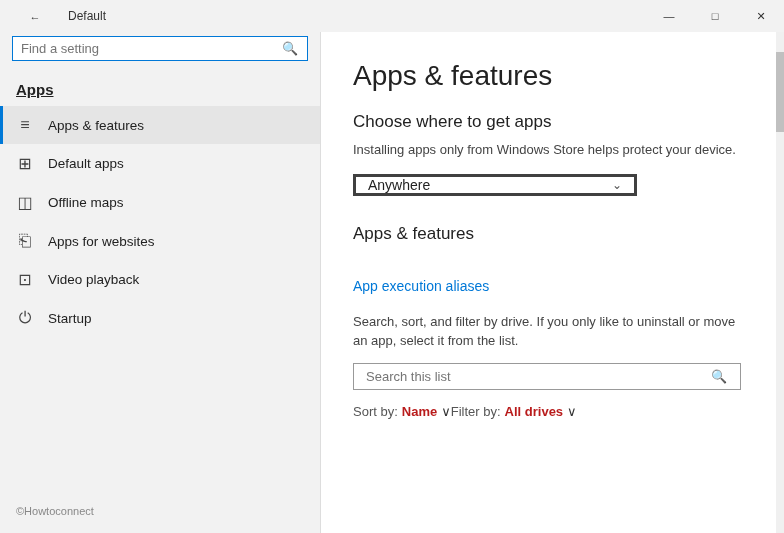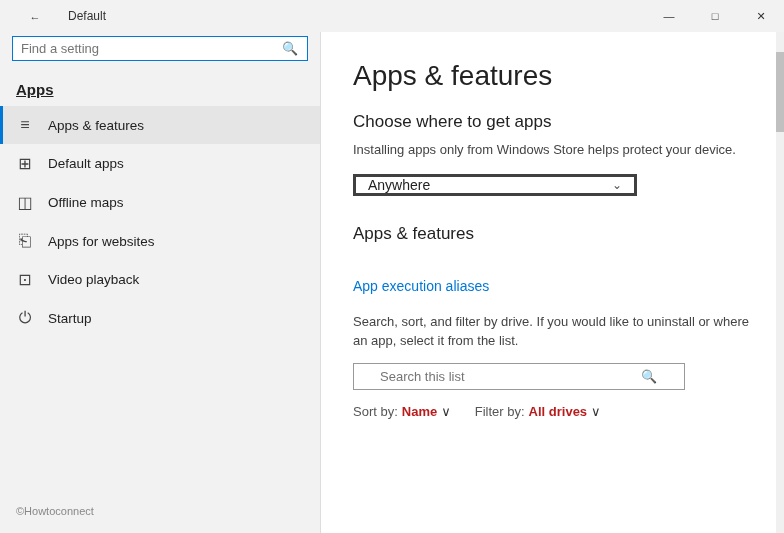--- a/index.html
+++ b/index.html
@@ -199,40 +199,39 @@
       font-size: 13px;
       color: #444;
       margin-bottom: 12px;
       line-height: 1.5;
     }
     .search-box {
       display: flex;
       align-items: center;
       border: 1px solid #999;
       background: white;
-      padding: 5px 26px;
-      width: 332px;
+      padding: 5px 12px;
+      width: 388px;
       margin-bottom: 14px;
     }
     .search-box input {
       border: none;
       outline: none;
       flex: 1;
       font-size: 13px;
       color: #333;
       background: transparent;
     }
     .search-box-icon {
       color: #555;
       font-size: 13px;
     }
     .sort-filter-row {
       display: flex;
       align-items: center;
-      gap: 24px;
       font-size: 13px;
       color: #333;
     }
     .sort-item, .filter-item {
       display: flex;
       align-items: center;
       gap: 4px;
       cursor: pointer;
     }
     .sort-label, .filter-label {
@@ -326,21 +325,21 @@
         <span class="dropdown-arrow">⌄</span>
       </div>
     </div>
 
     
     <div class="section-heading2">Apps &amp; features</div>
 
     <br>
     <a class="link-plain" href="#">App execution aliases</a>
 
-    <div class="filter-desc">Search, sort, and filter by drive. If you would like to uninstall or where an app, select it from the list.</div>
+    <div class="filter-desc">Search, sort, and filter by drive. If you only like to uninstall or move an app, select it from the list.</div>
 
     
     <div class="search-box">
       <input type="text" placeholder="Search this list" style="">
       <span class="search-box-icon">🔍</span>
     </div>
 
     
     <div class="sort-filter-row">
       <div class="sort-item">

